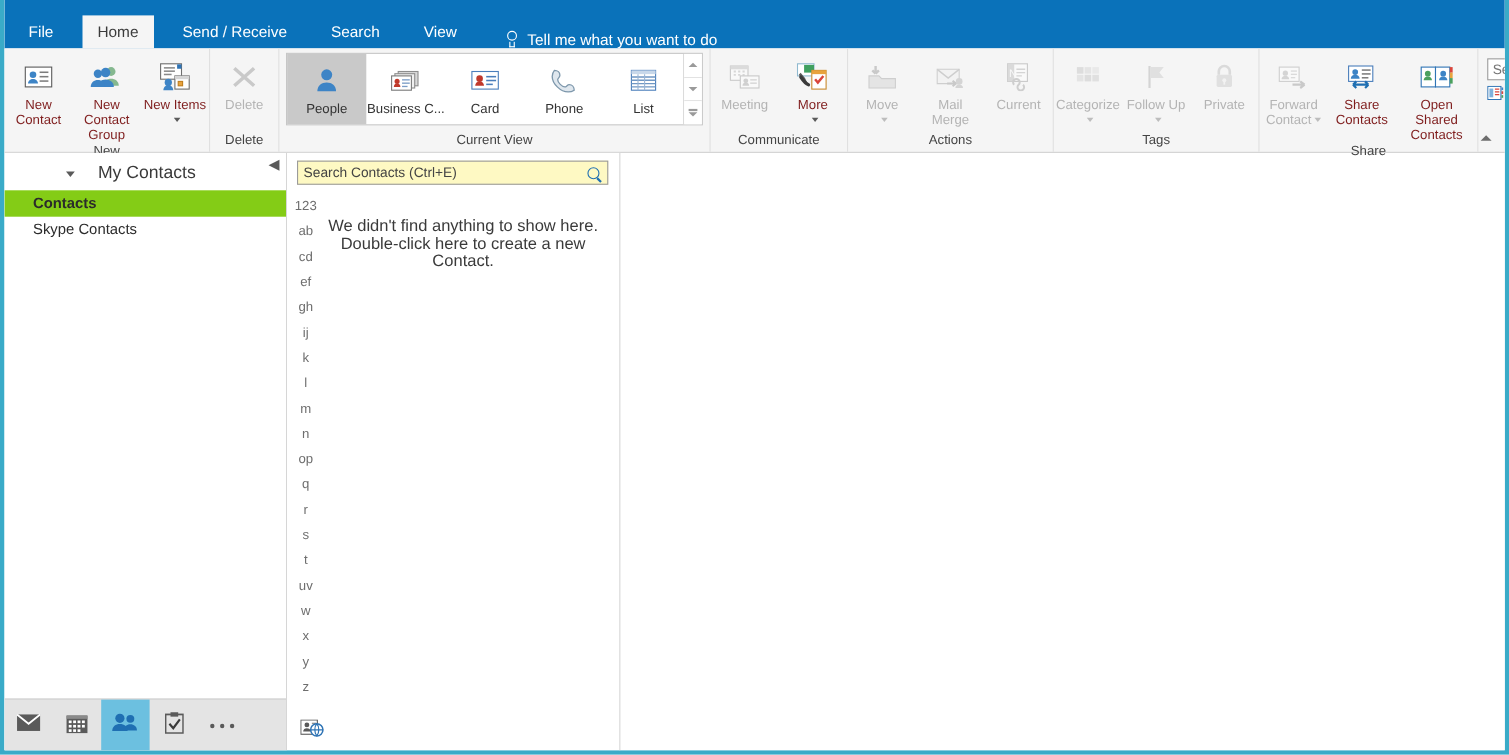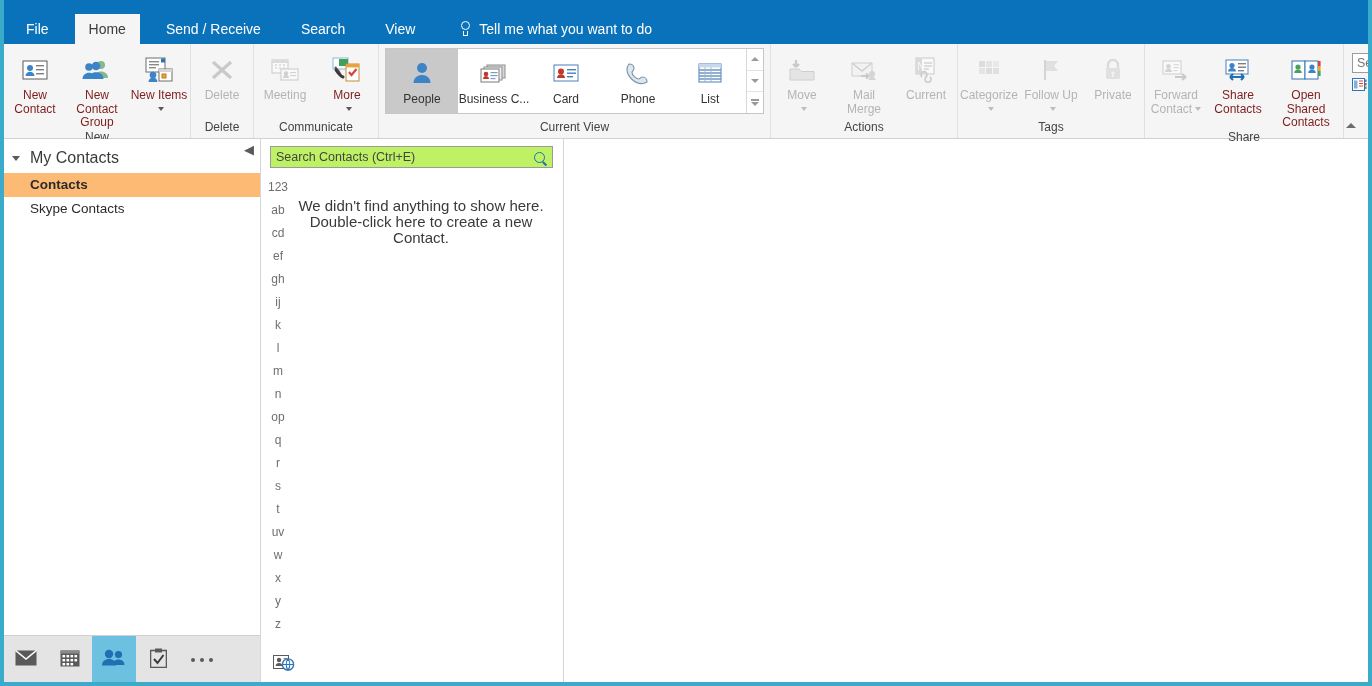--- a/index.html
+++ b/index.html
@@ -19,21 +19,21 @@
     height:44px;background:#0a72ba;position:relative;
     display:flex;align-items:flex-end;gap:12px;
   }
   .tab{
     height:30px;line-height:30px;padding:0 14px;color:#ffffff;font-size:14px;
     cursor:default;white-space:nowrap;
   }
   .tab.first{margin-left:8px;}
   .tab.active{background:#f5f5f5;color:#3b3b3b;}
   .tellme{
-    display:flex;align-items:center;gap:7px;color:#ffffff;font-size:14px;
+    display:flex;align-items:flex-end;gap:7px;color:#ffffff;font-size:14px;
     height:30px;padding:0 10px;margin-left:8px;
   }
   .bulb{display:inline-block;width:13px;height:16px;position:relative;}
   .bulb::before{
     content:"";position:absolute;left:2px;top:0;width:9px;height:9px;
     border:1.4px solid #fff;border-radius:50%;box-sizing:border-box;
   }
   .bulb::after{
     content:"";position:absolute;left:4px;top:9.5px;width:5px;height:5px;
     border-left:1.4px solid #fff;border-right:1.4px solid #fff;
@@ -117,46 +117,46 @@
   .body{display:flex;height:544px;}
 
   .navpane{
     width:256px;background:#fff;border-right:1px solid #d6d6d6;
     position:relative;display:flex;flex-direction:column;
   }
   .collapse-chev{
     position:absolute;right:6px;top:3px;font-size:13px;color:#5a5a5a;cursor:default;
   }
   .navhdr{
-    font-size:16px;color:#3a3a3a;padding:10px 0 6px 8px;display:flex;align-items:center;gap:10px;
+    font-size:16px;color:#3a3a3a;padding:10px 0 6px 8px;display:flex;align-items:center;gap:21px;margin-left:48px;
   }
   .tri-down{width:0;height:0;border-left:4px solid transparent;border-right:4px solid transparent;border-top:5px solid #5a5a5a;}
   .navitem{
     height:24px;line-height:24px;padding-left:26px;font-size:13.5px;color:#2b2b2b;cursor:default;
   }
-  .navitem.sel{background:#fdba74;font-weight:bold;}
+  .navitem.sel{background:#84cc16;font-weight:bold;}
   .navspacer{flex:1;}
   .navbar{
     height:47px;background:#e4e4e4;border-top:1px solid #cfcfcf;
     display:flex;align-items:stretch;
   }
   .nbtn{
     width:44px;display:flex;align-items:center;justify-content:center;cursor:default;
   }
   .nbtn.act{background:#6cc0e0;}
   .dots{display:flex;gap:5px;align-items:center;}
   .dots i{width:4px;height:4px;border-radius:50%;background:#5a5a5a;display:block;}
 
   .listpane{
     width:302px;border-right:1px solid #d6d6d6;background:#fff;
     display:flex;flex-direction:column;position:relative;
   }
   .searchwrap{padding:7px 10px 0 9px;}
   .searchbox{
-    height:22px;border:1px solid #9b9b9b;background:#bef264;display:flex;
+    height:22px;border:1px solid #9b9b9b;background:#fef9c3;display:flex;
     align-items:center;padding:0 5px;box-sizing:border-box;justify-content:space-between;
   }
   .searchbox .ph{flex:1;font-size:12.5px;color:#444;}
   .mag{
     width:11px;height:11px;border:1.6px solid #1f6fb2;border-radius:50%;
     position:relative;box-sizing:border-box;margin-right:2px;
   }
   .mag::after{
     content:"";position:absolute;left:8px;top:8px;width:5px;height:1.6px;
     background:#1f6fb2;transform:rotate(45deg);transform-origin:left center;
@@ -250,55 +250,20 @@
         <div class="btn dis">
           <span class="ico">
             <svg width="26" height="24" viewBox="0 0 26 24">
               <path d="M4 4 L22 20 M22 4 L4 20" stroke="#8d8d8d" stroke-width="3.2" fill="none"></path>
             </svg>
           </span>
           <span class="lbl">Delete</span>
         </div>
       </div>
       <div class="rgroup-label">Delete</div>
-    </div>
-
-    <div class="rgroup">
-      <div class="rgroup-items">
-        <div class="btn dis">
-          <span class="ico">
-            <svg width="30" height="24" viewBox="0 0 30 24">
-              <rect x="2" y="2" width="16" height="13" fill="#fff" stroke="#8d8d8d"></rect>
-              <rect x="2" y="2" width="16" height="3" fill="#b8b8b8"></rect>
-              <path d="M5 7h2M9 7h2M13 7h2M5 10h2M9 10h2M13 10h2" stroke="#b0b0b0" stroke-width="1.6"></path>
-              <rect x="11" y="11" width="17" height="11" fill="#fff" stroke="#8d8d8d"></rect>
-              <circle cx="16" cy="15.5" r="2.2" fill="#9e9e9e"></circle>
-              <path d="M13 20c0-1.8 1.4-2.9 3-2.9s3 1.1 3 2.9z" fill="#9e9e9e"></path>
-              <rect x="20" y="14" width="6" height="1.2" fill="#a8a8a8"></rect>
-              <rect x="20" y="17" width="6" height="1.2" fill="#a8a8a8"></rect>
-            </svg>
-          </span>
-          <span class="lbl">Meeting</span>
-        </div>
-        <div class="btn">
-          <span class="ico">
-            <svg width="30" height="26" viewBox="0 0 30 26">
-              <rect x="1" y="1" width="15" height="11" fill="#fff" stroke="#8fb9cf"></rect>
-              <rect x="7" y="2" width="9" height="7" fill="#3fa05f"></rect>
-              <path d="M3 10c3 3 5 6 6 9" stroke="#5a5a5a" stroke-width="2.4" fill="none"></path>
-              <path d="M4 13c2 3 4 6 7 7" stroke="#3b3b3b" stroke-width="3" fill="none" stroke-linecap="round"></path>
-              <rect x="14" y="7" width="13" height="17" fill="#fff" stroke="#c98b2e"></rect>
-              <rect x="14" y="7" width="13" height="3.4" fill="#e8a33d"></rect>
-              <path d="M17 15l2.5 3 5-6" stroke="#d9453b" stroke-width="2.2" fill="none"></path>
-            </svg>
-          </span>
-          <span class="lbl"><span>More</span><br><span class="caret"></span></span>
-        </div>
-      </div>
-      <div class="rgroup-label">Communicate</div>
     </div>
 
     <div class="rgroup" style="padding:0 6px;">
       <div class="gallery">
         <div class="gitem sel">
           <span class="gico">
             <svg width="26" height="26" viewBox="0 0 26 26">
               <circle cx="13" cy="8" r="5" fill="#3d84c6"></circle>
               <path d="M4.5 23c0-5 3.8-8 8.5-8s8.5 3 8.5 8z" fill="#3d84c6"></path>
             </svg>
@@ -361,20 +326,55 @@
             </div>
           <div class="gs">
               <span class="arr-m">
                 <i></i>
                 <span class="arr-d"></span>
               </span>
             </div>
         </div>
       </div>
       <div class="rgroup-label">Current View</div>
+    </div>
+
+    <div class="rgroup">
+      <div class="rgroup-items">
+        <div class="btn dis">
+          <span class="ico">
+            <svg width="30" height="24" viewBox="0 0 30 24">
+              <rect x="2" y="2" width="16" height="13" fill="#fff" stroke="#8d8d8d"></rect>
+              <rect x="2" y="2" width="16" height="3" fill="#b8b8b8"></rect>
+              <path d="M5 7h2M9 7h2M13 7h2M5 10h2M9 10h2M13 10h2" stroke="#b0b0b0" stroke-width="1.6"></path>
+              <rect x="11" y="11" width="17" height="11" fill="#fff" stroke="#8d8d8d"></rect>
+              <circle cx="16" cy="15.5" r="2.2" fill="#9e9e9e"></circle>
+              <path d="M13 20c0-1.8 1.4-2.9 3-2.9s3 1.1 3 2.9z" fill="#9e9e9e"></path>
+              <rect x="20" y="14" width="6" height="1.2" fill="#a8a8a8"></rect>
+              <rect x="20" y="17" width="6" height="1.2" fill="#a8a8a8"></rect>
+            </svg>
+          </span>
+          <span class="lbl">Meeting</span>
+        </div>
+        <div class="btn">
+          <span class="ico">
+            <svg width="30" height="26" viewBox="0 0 30 26">
+              <rect x="1" y="1" width="15" height="11" fill="#fff" stroke="#8fb9cf"></rect>
+              <rect x="7" y="2" width="9" height="7" fill="#3fa05f"></rect>
+              <path d="M3 10c3 3 5 6 6 9" stroke="#5a5a5a" stroke-width="2.4" fill="none"></path>
+              <path d="M4 13c2 3 4 6 7 7" stroke="#3b3b3b" stroke-width="3" fill="none" stroke-linecap="round"></path>
+              <rect x="14" y="7" width="13" height="17" fill="#fff" stroke="#c98b2e"></rect>
+              <rect x="14" y="7" width="13" height="3.4" fill="#e8a33d"></rect>
+              <path d="M17 15l2.5 3 5-6" stroke="#d9453b" stroke-width="2.2" fill="none"></path>
+            </svg>
+          </span>
+          <span class="lbl"><span>More</span><br><span class="caret"></span></span>
+        </div>
+      </div>
+      <div class="rgroup-label">Communicate</div>
     </div>
 
     <div class="rgroup">
       <div class="rgroup-items">
         <div class="btn dis">
           <span class="ico">
             <svg width="30" height="24" viewBox="0 0 30 24">
               <path d="M9 2v7M9 9l-3-3M9 9l3-3" stroke="#8d8d8d" stroke-width="2.2" fill="none"></path>
               <path d="M3 11h9l2.5 2.5H27V22H3z" fill="#cfcfcf" stroke="#9a9a9a"></path>
             </svg>

